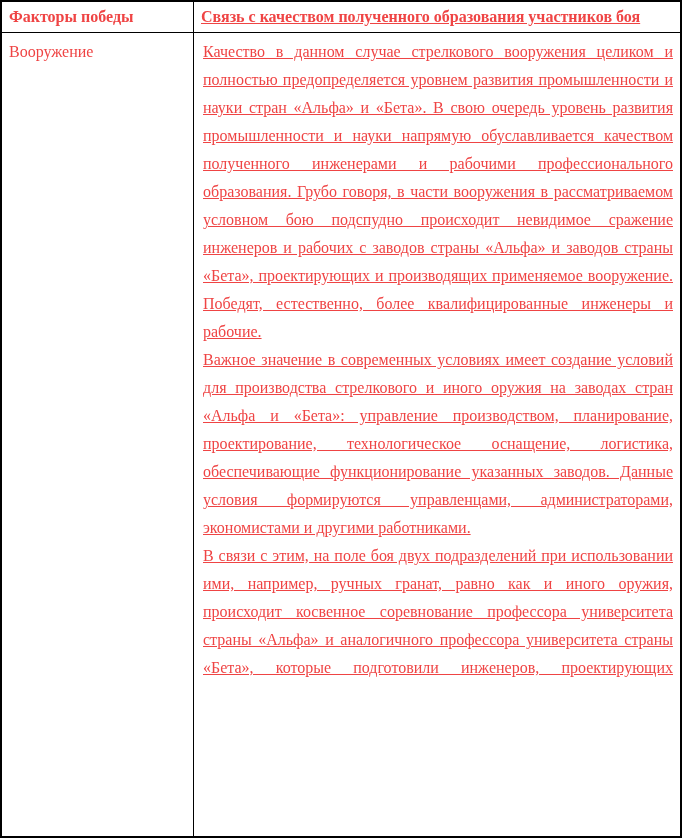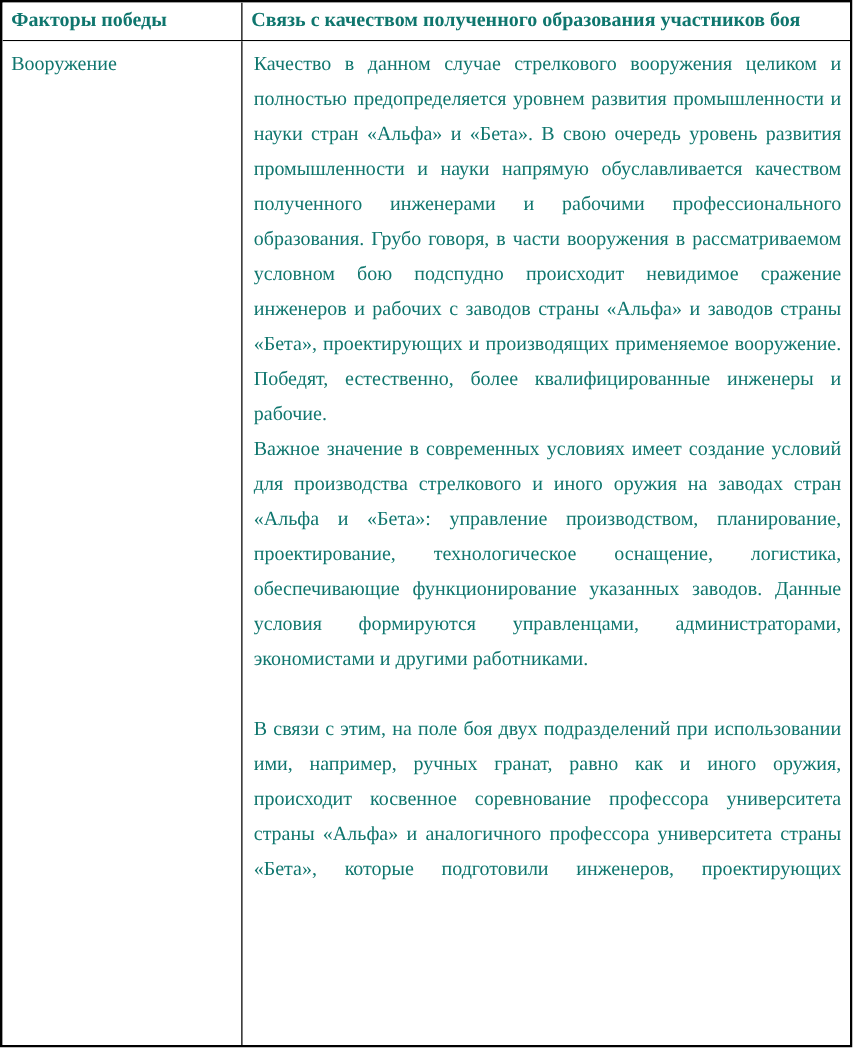--- a/index.html
+++ b/index.html
@@ -6,35 +6,36 @@
     margin: 0;
     padding: 0;
     background: #ffffff;
   }
   .page {
     position: relative;
     width: 682px;
     height: 838px;
     box-sizing: border-box;
     background: #ffffff;
-    color: #0f766e;
+    color: #ef4444;
     font-family: "Liberation Serif", "DejaVu Serif", serif;
     border: 2px solid #000000;
     display: grid;
     grid-template-columns: 191px 487px;
     grid-template-rows: 31px 1fr;
     overflow: hidden;
   }
   .cell {
     box-sizing: border-box;
     overflow: hidden;
     background: #ffffff;
   }
   .cell.col2 {
     border-left: 1px solid #000000;
+    text-decoration: underline;
   }
   .cell.head {
     border-bottom: 1px solid #000000;
     font-weight: bold;
     font-size: 16px;
     line-height: 24px;
     padding: 3px 6px 0 7px;
     white-space: nowrap;
   }
   .cell.body {
@@ -49,21 +50,20 @@
   }
   .cell.body.col2 p {
     margin: 0;
     text-align: justify;
     text-justify: inter-word;
     hyphens: none;
   }
   
   .cell.body.col2 p:last-child {
     text-align-last: justify;
-    margin-top: 28px;
   }
 </style>
 </head>
 <body>
 
 <div class="page">
 
   <div class="cell head col1">
     <span>Факторы победы</span>
   </div>

